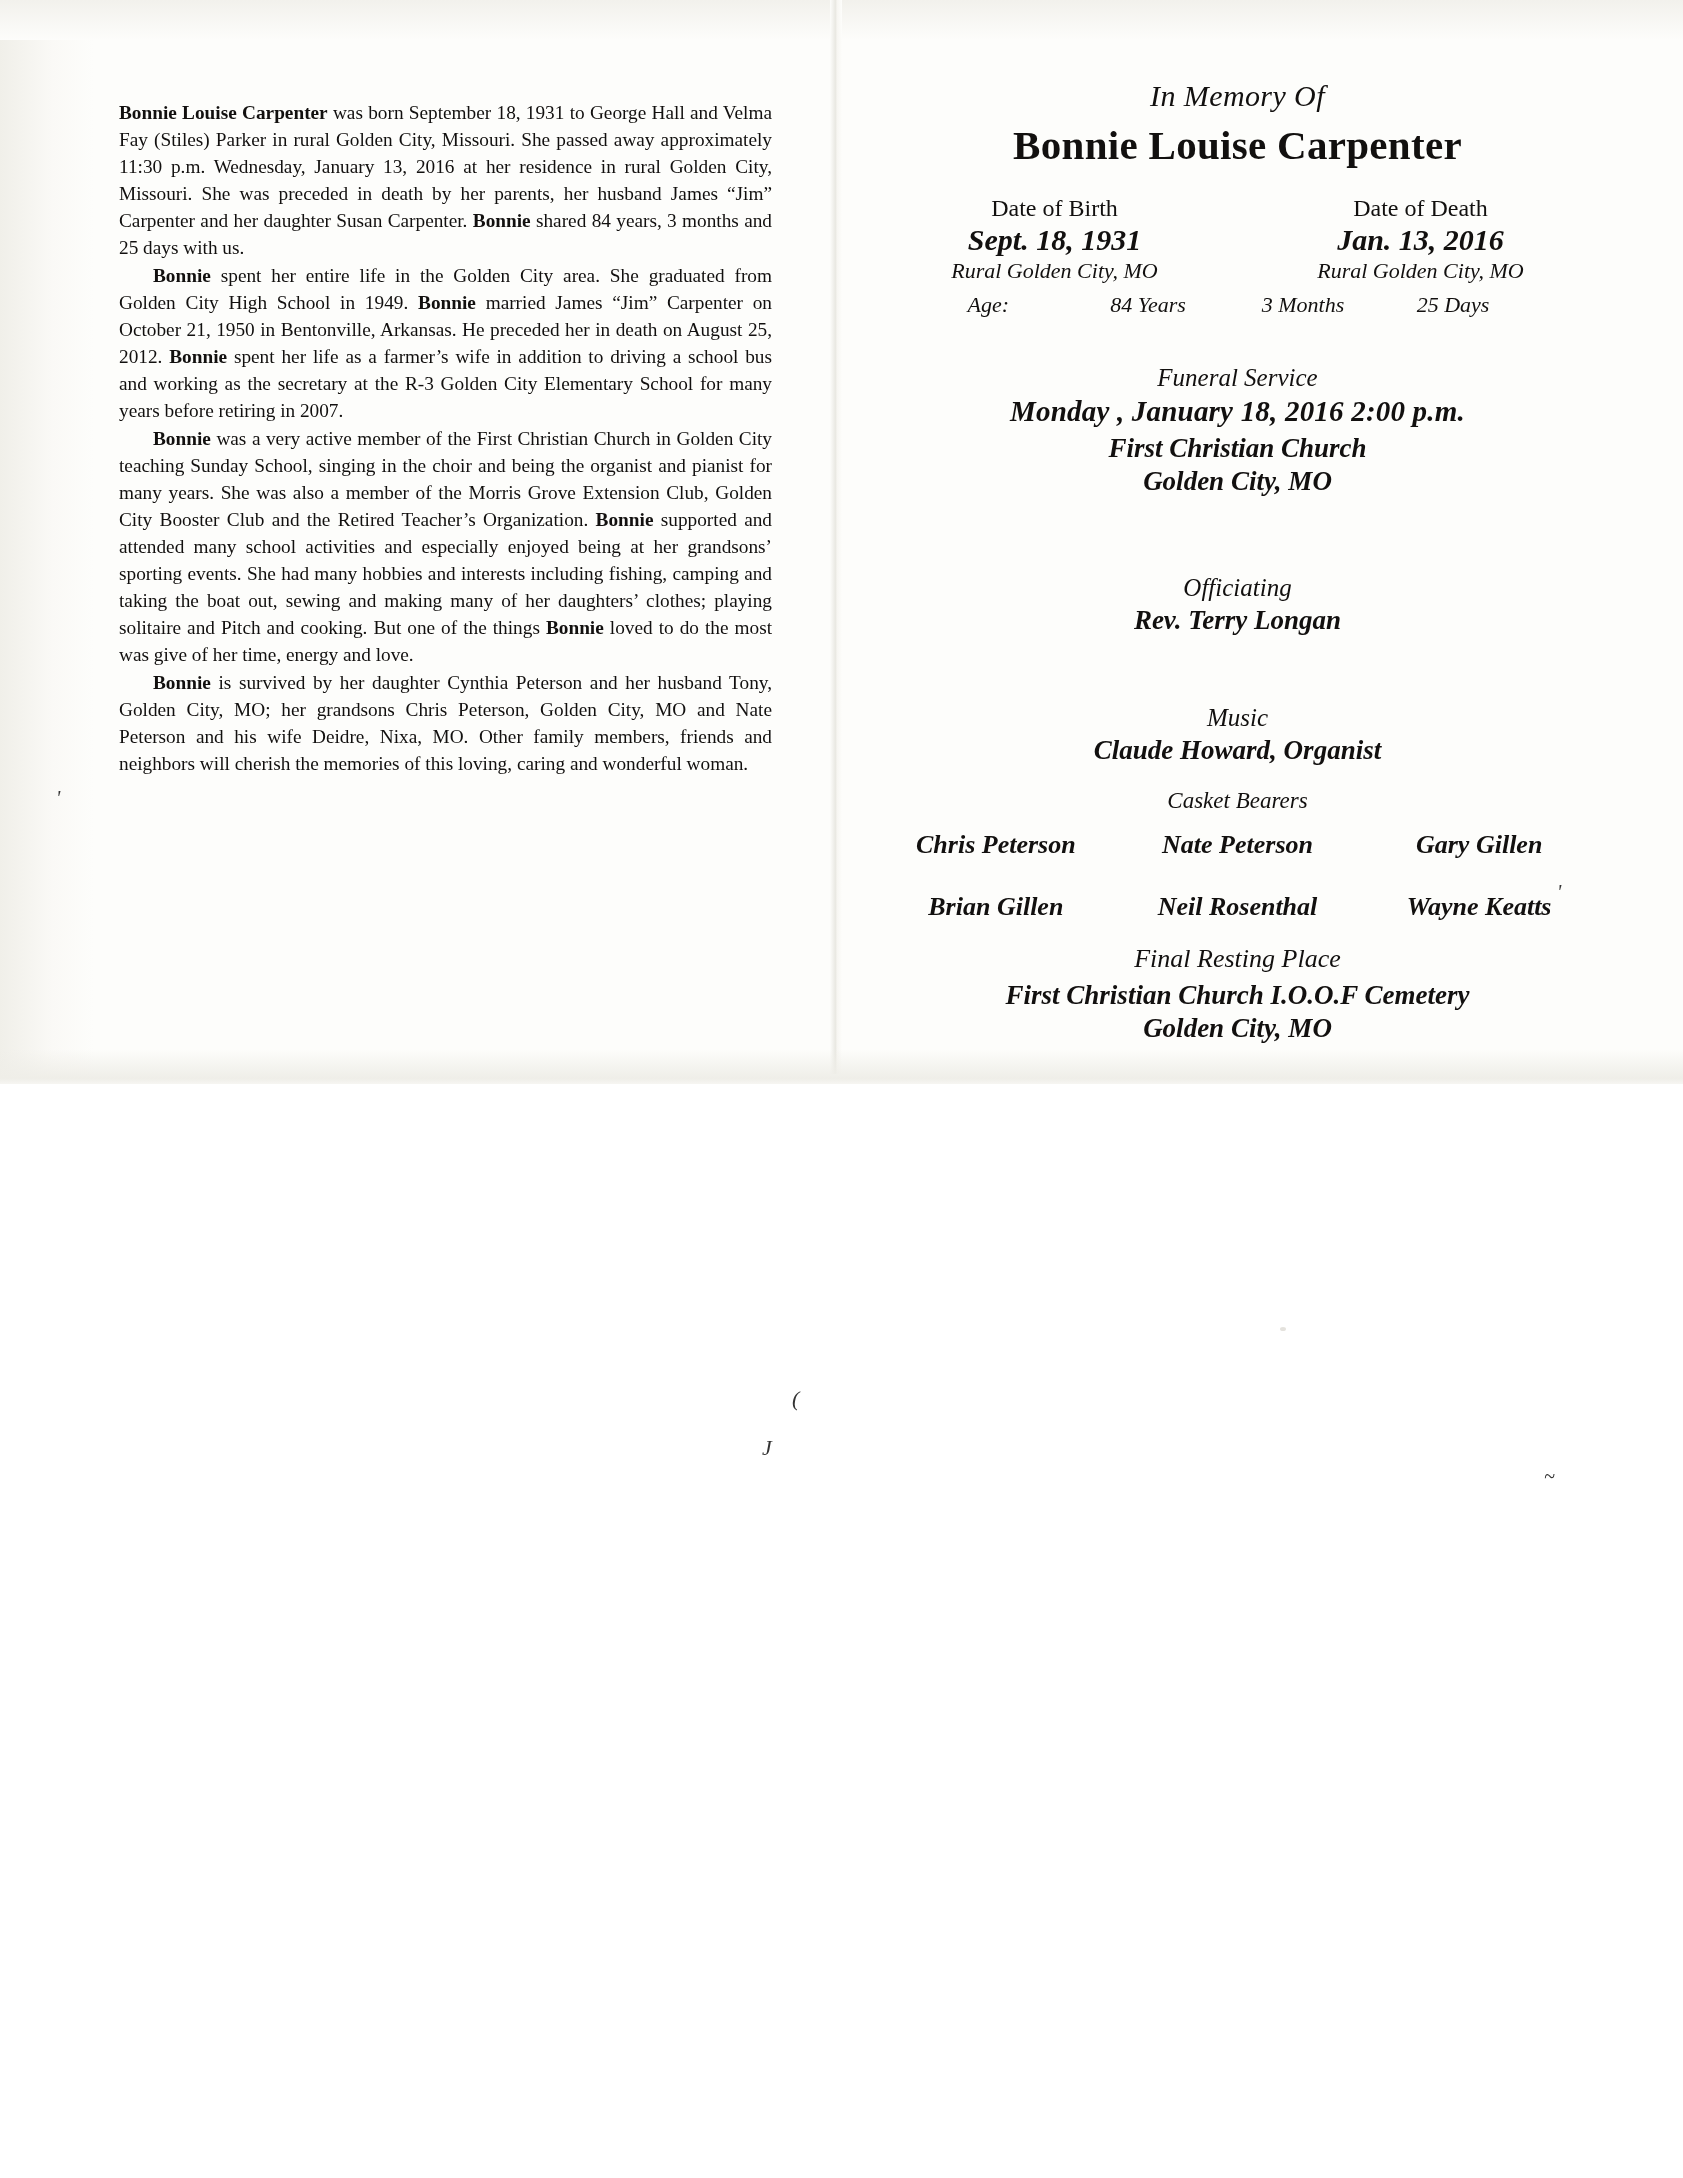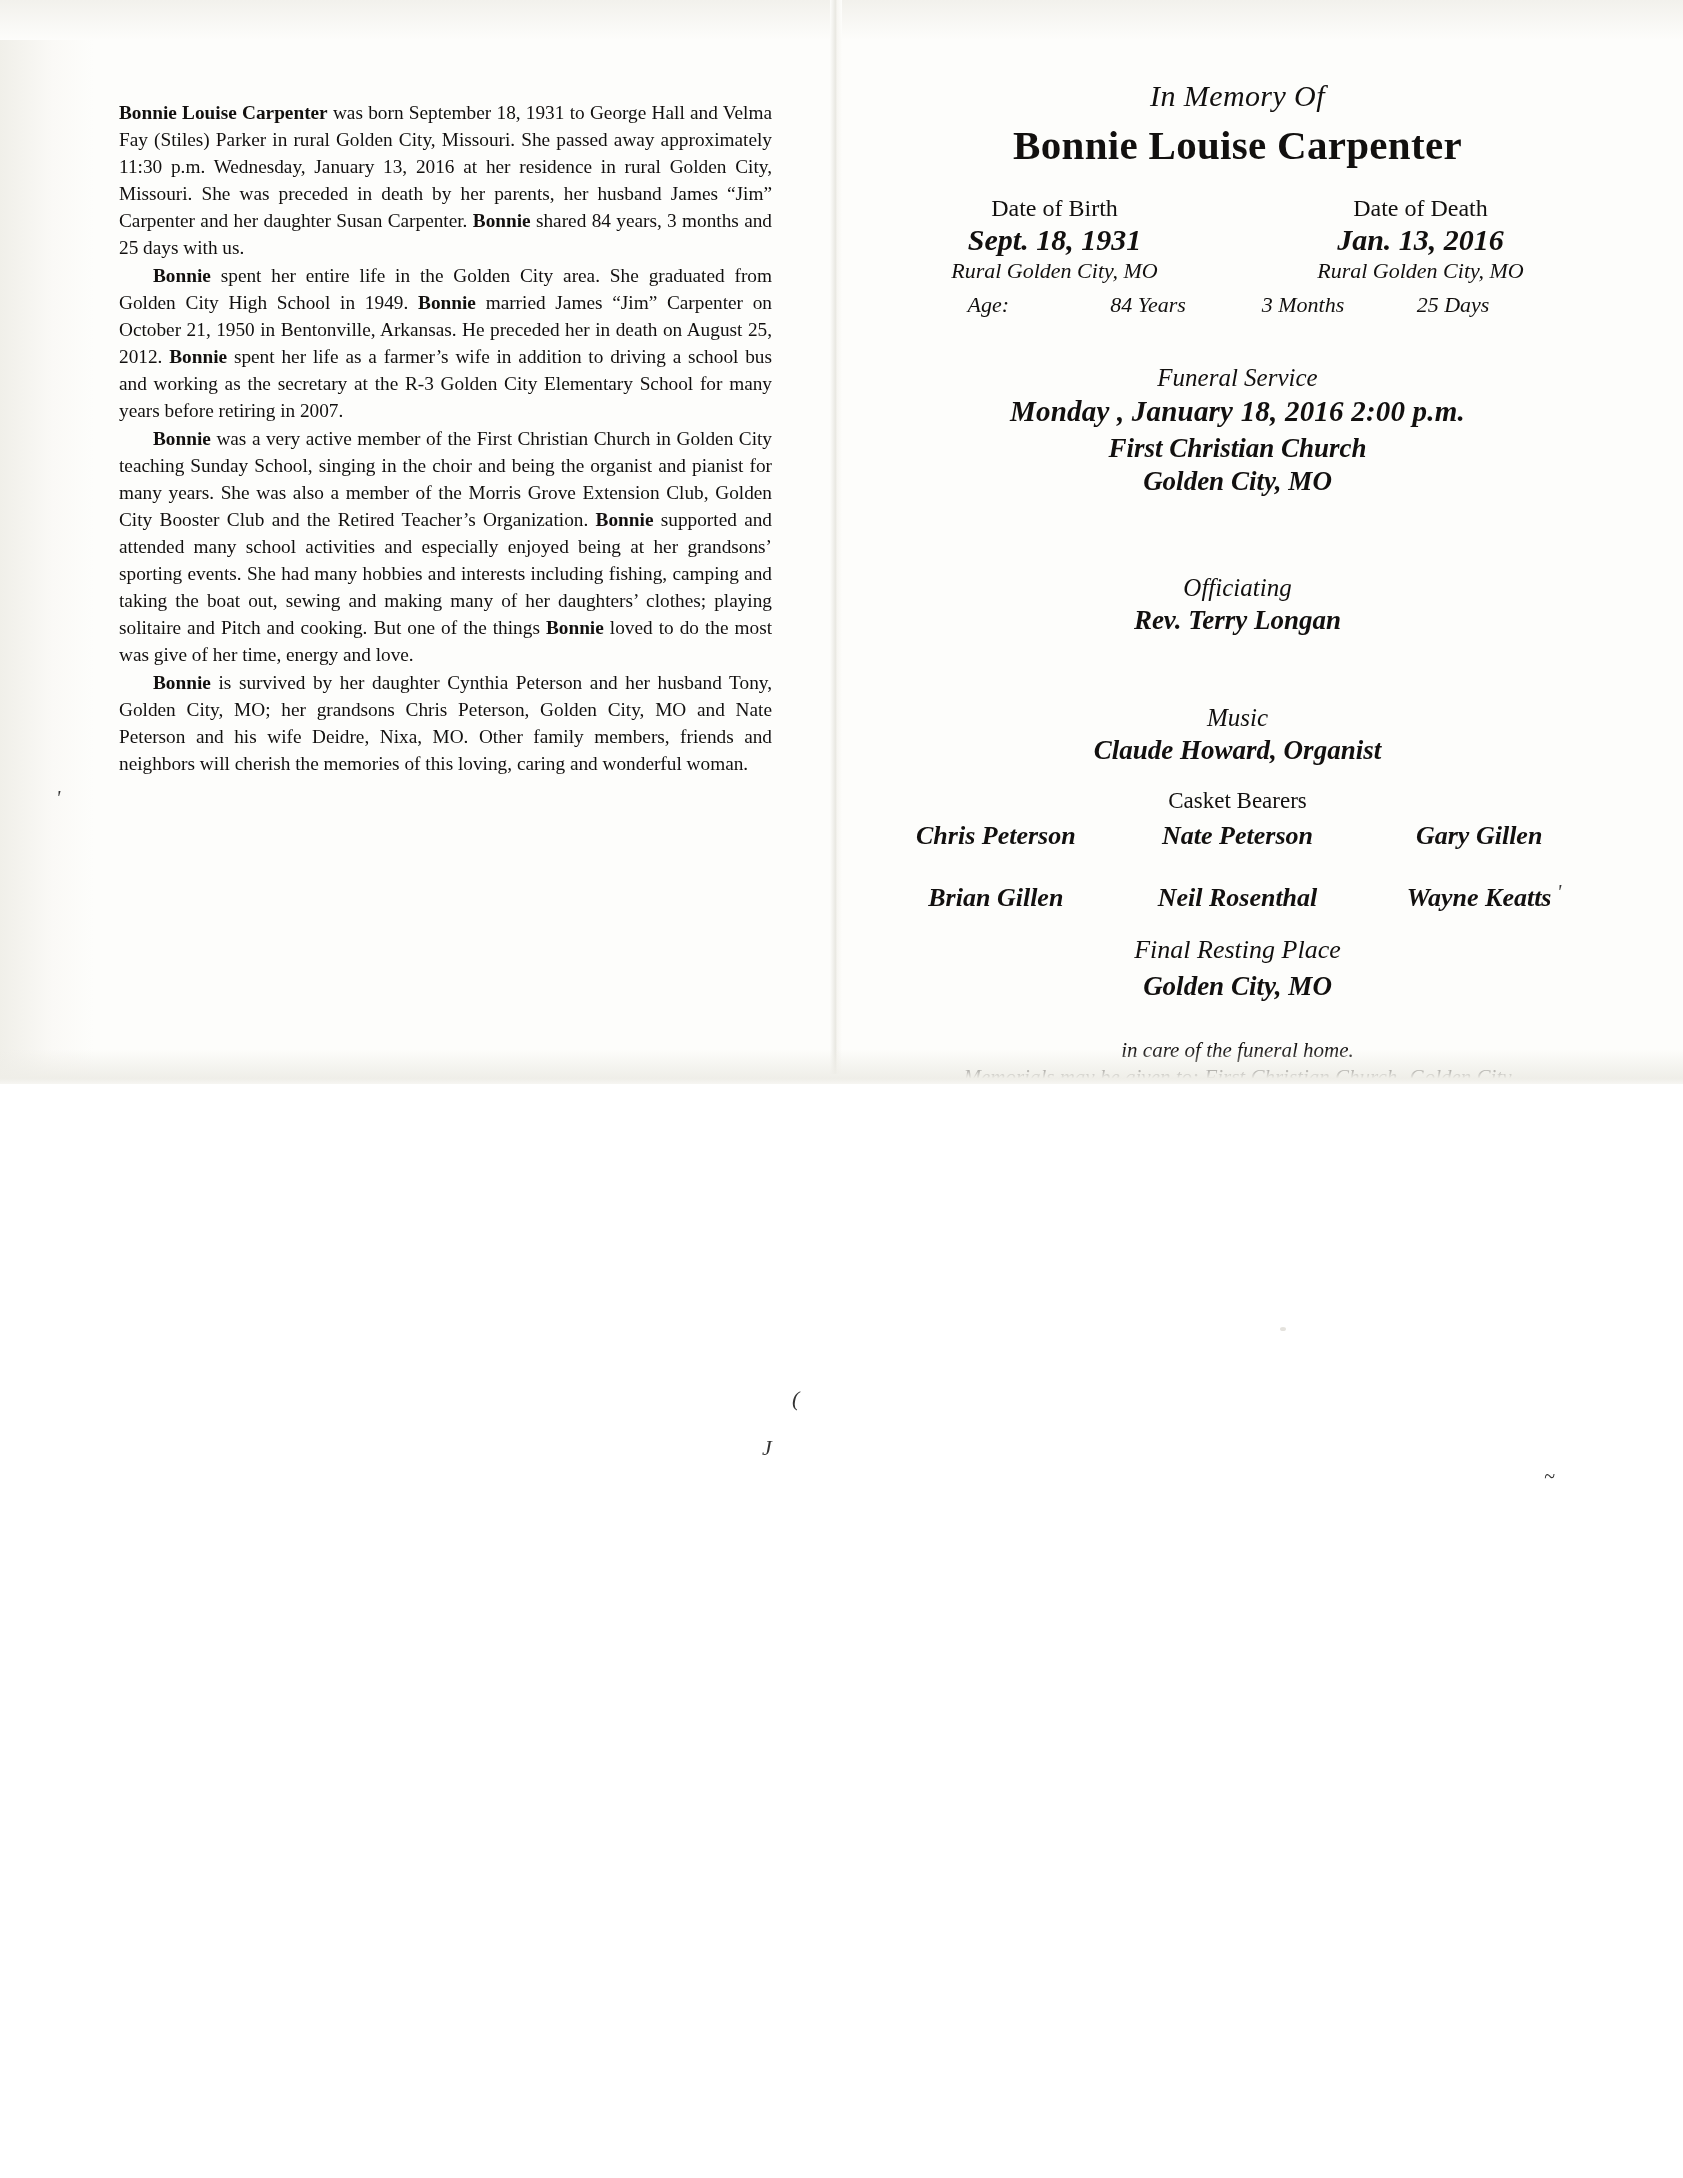--- a/index.html
+++ b/index.html
@@ -170,22 +170,23 @@
   }
   .gap-lg { height: 30px; }
   .gap-md { height: 22px; }
 
   .person-bold {
     font-style: italic;
     font-weight: bold;
     font-size: 27px;
   }
   .bearers-label {
+    font-style: italic;
     font-size: 23px;
-    margin-bottom: 7px;
+    margin-bottom: 16px;
   }
   .bearers-grid {
     display: grid;
     grid-template-columns: 1fr 1fr 1fr;
     row-gap: 4px;
     column-gap: 0px;
     font-style: italic;
     font-weight: bold;
     font-size: 26px;
     width: 693px;
@@ -278,20 +279,21 @@
       <div>Nate Peterson</div>
       <div>Gary Gillen</div>
       <div>Brian Gillen</div>
       <div>Neil Rosenthal</div>
       <div>Wayne Keatts</div>
     </div>
 
     <div class="gap-md"></div>
 
     <div class="resting-label">Final Resting Place</div>
+    <div class="resting-place">First Christian Church I.O.O.F Cemetery</div>
     <div class="resting-place">Golden City, MO</div>
 
     <div class="memorials">
       <div>in care of the funeral home.</div>
       <div>Memorials may be given to:  First Christian Church -Golden City</div>
     </div>
   </div>
 
   <span class="tick" style="left:1557px; top:881px;">'</span>
   <span class="tick" style="left:56px; top:787px;">'</span>

